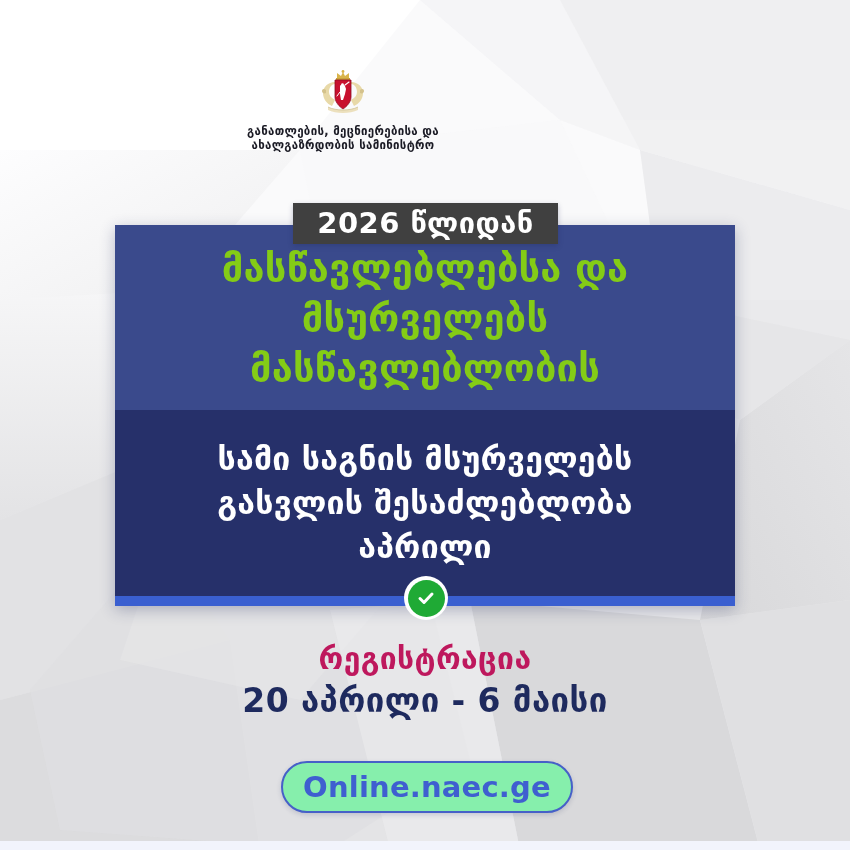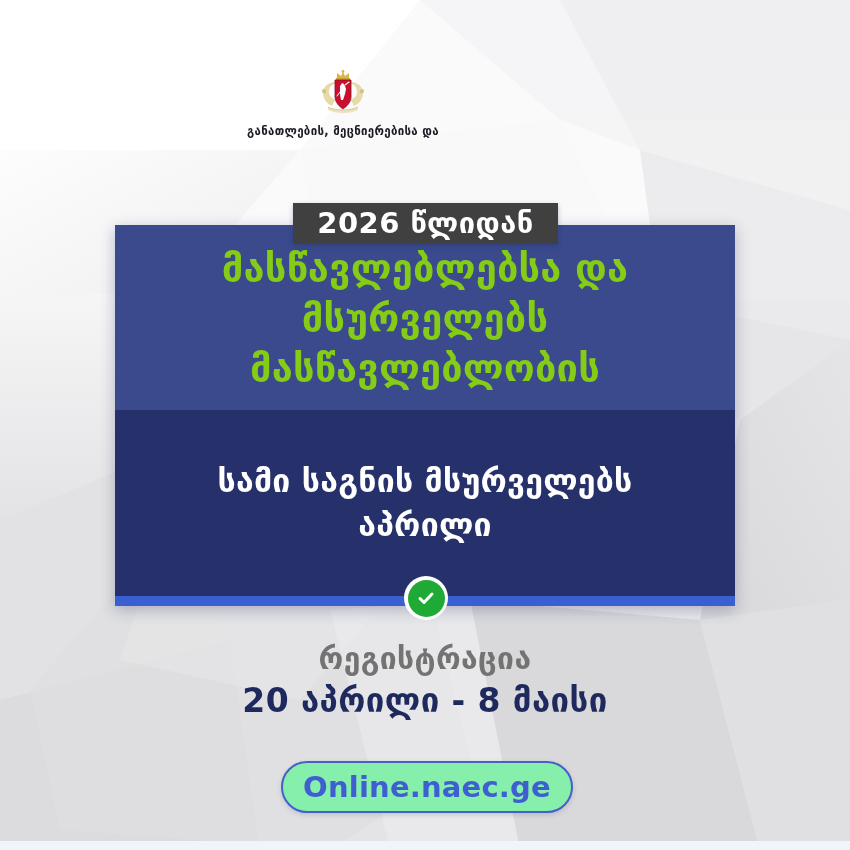--- a/index.html
+++ b/index.html
@@ -159,21 +159,21 @@
   }
   
   #registration {
     position: absolute;
     left: 0;
     top: 640px;
     width: 850px;
     text-align: center;
   }
   #reg-label {
-    color: #737373;
+    color: #be185d;
     font-size: 30px;
     font-weight: bold;
     line-height: 38px;
     letter-spacing: 0.4px;
   }
   #reg-dates {
     color: #1e2a5e;
     font-size: 33px;
     font-weight: bold;
     line-height: 42px;
@@ -266,49 +266,51 @@
 
       <path d="M22 16 C23 14 26 14 27 16 L28 19 L27 24 L25 30 L23 30 L22 24 Z" fill="#ffffff"></path>
       <path d="M27 15 L31 12" stroke="#ffffff" stroke-width="1.1" stroke-linecap="round"></path>
       <path d="M22 22 L19 26" stroke="#ffffff" stroke-width="1" stroke-linecap="round"></path>
       <circle cx="24.5" cy="14.5" r="1.3" fill="#ffffff"></circle>
 
       <path d="M10 37 C18 41 32 41 40 37 L40 40 C32 44 18 44 10 40 Z" fill="#ece0bd"></path>
       <path d="M10 37 C18 41 32 41 40 37" fill="none" stroke="#cbbd90" stroke-width="0.7"></path>
     </svg>
     <div class="ministry-line">განათლების, მეცნიერებისა და</div>
+    <div class="ministry-line">ახალგაზრდობის სამინისტრო</div>
   </div>
 
   <div id="year-badge">
     <span id="year-badge-text">2026 წლიდან</span>
   </div>
 
   <div id="panel">
     <div id="panel-top">
       <div class="headline-line">მასწავლებლებსა და</div>
       <div class="headline-line">მსურველებს</div>
       <div class="headline-line">მასწავლებლობის</div>
     </div>
     <div id="panel-bottom">
       <div class="subhead-line">სამი საგნის მსურველებს</div>
+      <div class="subhead-line">გასვლის შესაძლებლობა</div>
       <div class="subhead-line">აპრილი</div>
     </div>
     <div id="panel-accent-bar"></div>
   </div>
 
   <div id="check-badge">
     <div id="check-circle">
       <svg width="22" height="22" viewBox="0 0 22 22" aria-hidden="true">
         <path d="M5 11.5 L9 15.5 L17 7" fill="none" stroke="#ffffff" stroke-width="3" stroke-linecap="round" stroke-linejoin="round"></path>
       </svg>
     </div>
   </div>
 
   <div id="registration">
     <div id="reg-label">რეგისტრაცია</div>
-    <div id="reg-dates">20 აპრილი - 8 მაისი</div>
+    <div id="reg-dates">20 აპრილი - 6 მაისი</div>
   </div>
 
   <div id="url-pill">
     <span id="url-text">Online.naec.ge</span>
   </div>
 
 </div>
 
 </body></html>

